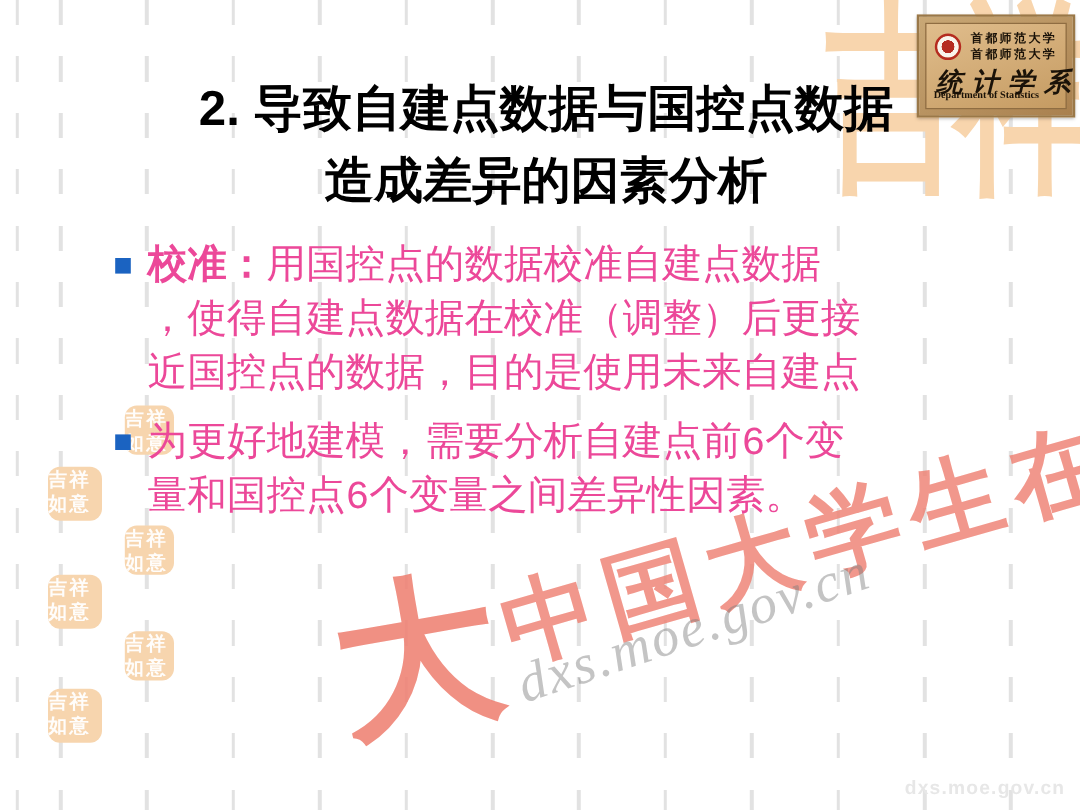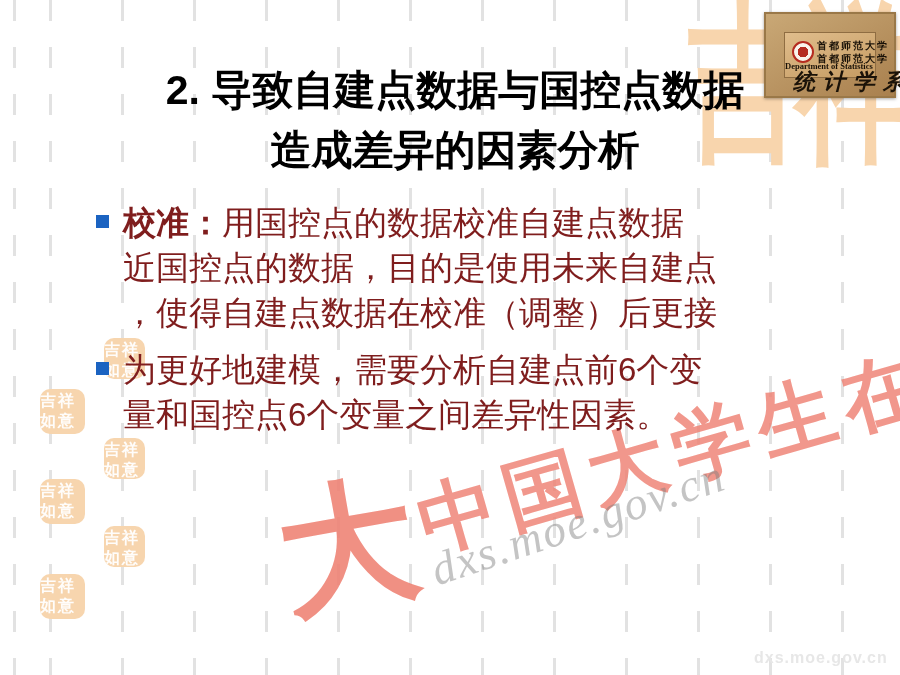--- a/index.html
+++ b/index.html
@@ -95,42 +95,42 @@
     left:0;top:60px;width:910px;
     text-align:center;
     color:#000;
     font-weight:bold;
     font-size:41px;line-height:60px;
   }
   
   .content{
     position:absolute;z-index:3;
     left:96px;top:200px;width:780px;
-    color:#7f1d1d;
-    font-family:Liberation Sans, sans-serif;
+    color:#ec4899;
+    font-family:Liberation Mono, monospace;
     font-size:33px;line-height:45px;
   }
   .bullet-item{display:flex;align-items:flex-start;}
   .bullet-item + .bullet-item{margin-top:12px;}
   .bullet-marker{
     flex:0 0 13px;width:13px;height:13px;
     background:var(--accent-blue);
     margin:15px 14px 0 0;
   }
   .bullet-text{flex:1 1 auto;}
   .b-line{white-space:nowrap;}
   .lead{font-weight:bold;}
   
   .plaque{
     position:absolute;z-index:4;
     left:764px;top:12px;width:132px;height:86px;
     background:linear-gradient(150deg,#c9a876,#a9804e);
     border:2px solid #9a7848;
     box-shadow:0 1px 3px rgba(0,0,0,.35);
-    padding:18px;
+    padding:5px;
   }
   .plaque-inner{
     width:100%;height:100%;
     background:linear-gradient(160deg,#e0bd8c,#c59b62);
     border:1px solid #8f6d42;
     position:relative;
     color:#1a1208;
     text-align:center;
   }
   .emblem{
@@ -184,22 +184,22 @@
     <div class="t-line">2. 导致自建点数据与国控点数据</div>
     <div class="t-line">造成差异的因素分析</div>
   </div>
 
   <div class="content">
 
     <div class="bullet-item">
       <span class="bullet-marker"></span>
       <div class="bullet-text">
         <div class="b-line"><span class="lead">校准：</span><span>用国控点的数据校准自建点数据</span></div>
+        <div class="b-line">，使得自建点数据在校准（调整）后更接</div>
         <div class="b-line">近国控点的数据，目的是使用未来自建点</div>
-        <div class="b-line">，使得自建点数据在校准（调整）后更接</div>
       </div>
     </div>
 
     <div class="bullet-item">
       <span class="bullet-marker"></span>
       <div class="bullet-text">
         <div class="b-line">为更好地建模，需要分析自建点前6个变</div>
         <div class="b-line">量和国控点6个变量之间差异性因素。</div>
       </div>
     </div>

